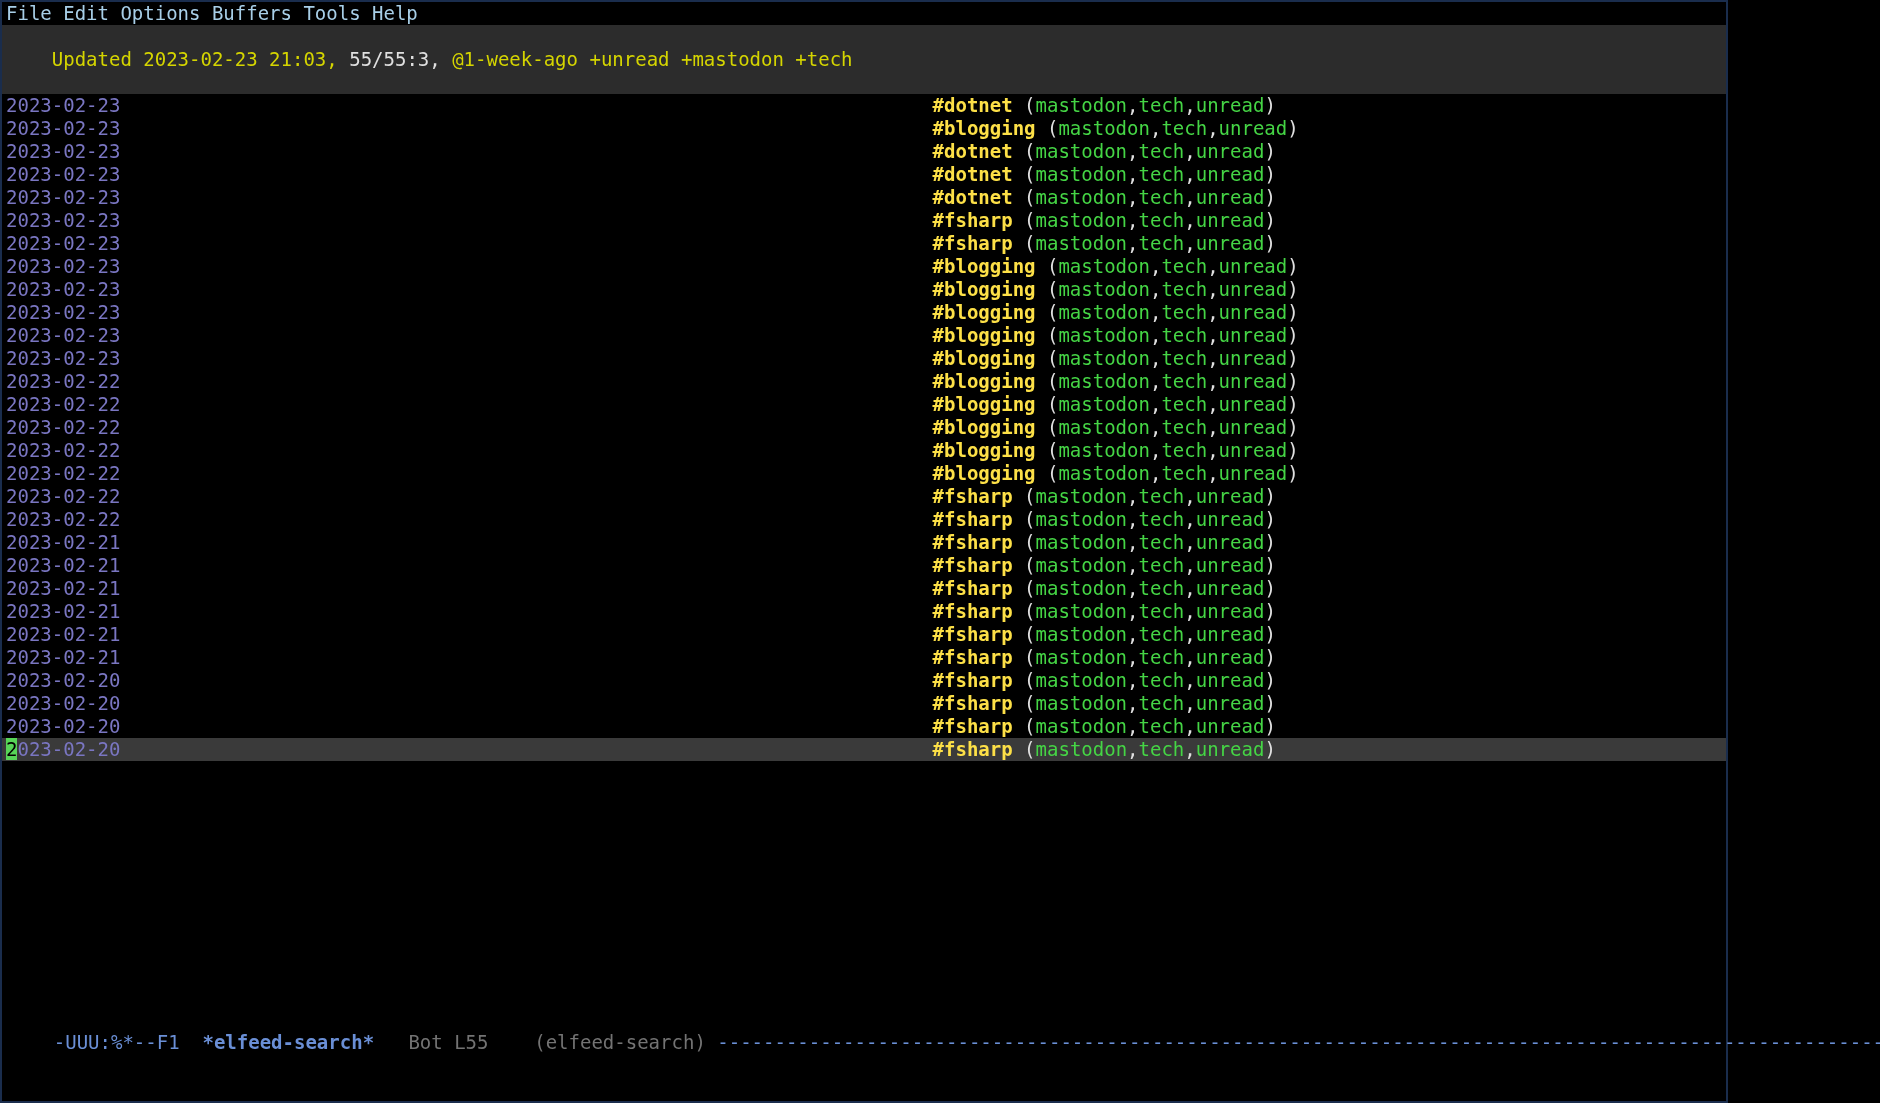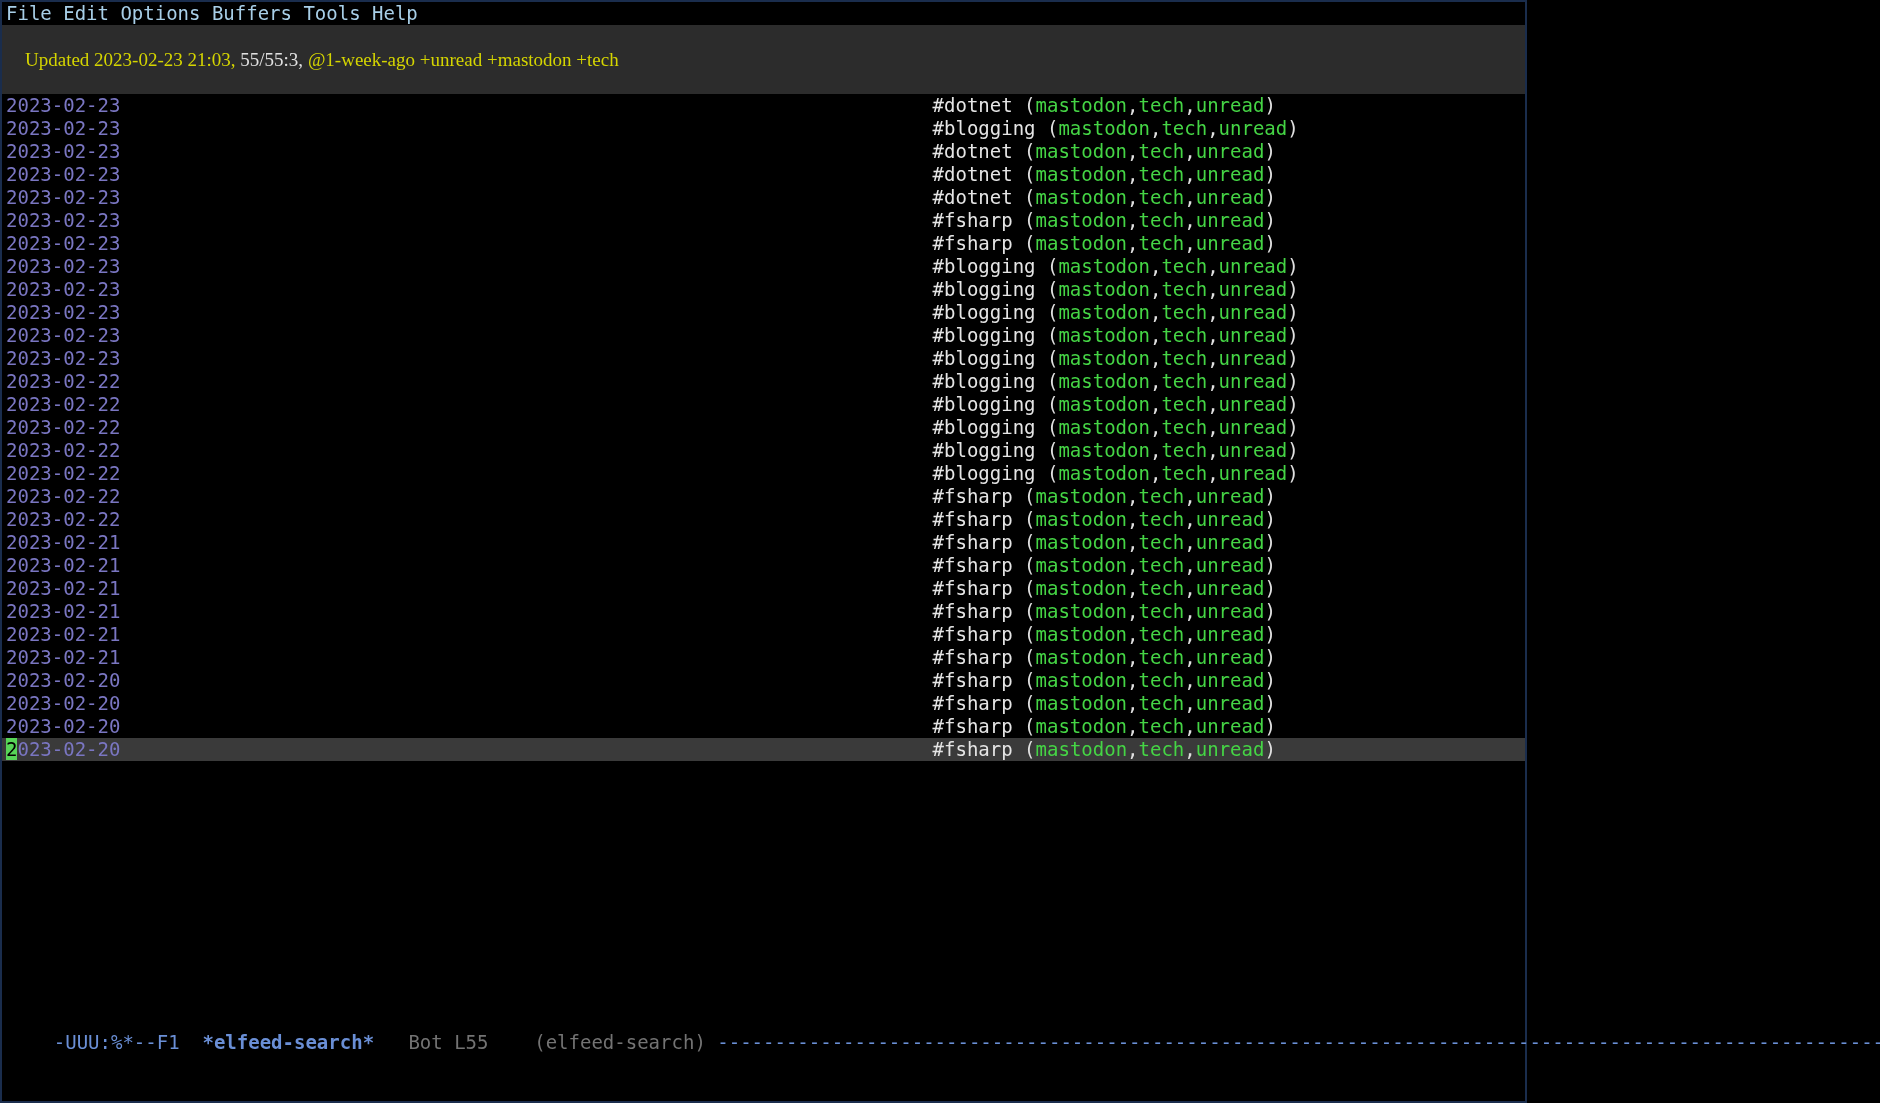--- a/index.html
+++ b/index.html
@@ -7,39 +7,38 @@
   width: 100%;
   height: 100%;
   background: #000000;
   font-family: "DejaVu Sans Mono", "Liberation Mono", Consolas, monospace;
   font-size: 19px;
   line-height: 23px;
   color: #cccccc;
   overflow: hidden;
 }
 .frame {
-  width: 1527px;
+  width: 1728px;
   height: 1103px;
   background: #000000;
   position: relative;
   border: 2px solid #1a2d4d;
   display: flex;
   flex-direction: column;
 }
 .menubar {
   background: #000000;
   color: #a8cfe8;
   padding: 0 4px;
   white-space: pre;
 }
 .headerline {
   background: #2c2c2c;
   padding: 0 4px;
   white-space: pre;
-  font-family: Liberation Serif, serif;
 }
 .hl-updated { color: #d5d500; }
 .hl-counts  { color: #e0e0e0; }
 .hl-filter  { color: #d5d500; }
 .entries {
   flex: 1 1 auto;
   overflow: hidden;
 }
 .row {
   padding: 0 4px;
@@ -47,21 +46,21 @@
   display: block;
 }
 .row.cursor {
   background: #3a3a3a;
 }
 .cursor-block {
   background: #57d557;
   color: #000000;
 }
 .date   { color: #7a76c2; margin-top: 34px; }
-.feed   { color: #e5e5e5; font-weight: normal; }
+.feed   { color: #fde047; font-weight: bold; }
 .paren  { color: #e0e0e0; }
 .tag    { color: #45d545; }
 .comma  { color: #e0e0e0; }
 .modeline {
   background: #000000;
   color: #6a8fd6;
   padding: 0 4px;
   white-space: pre;
   position: absolute;
   bottom: 24px;

